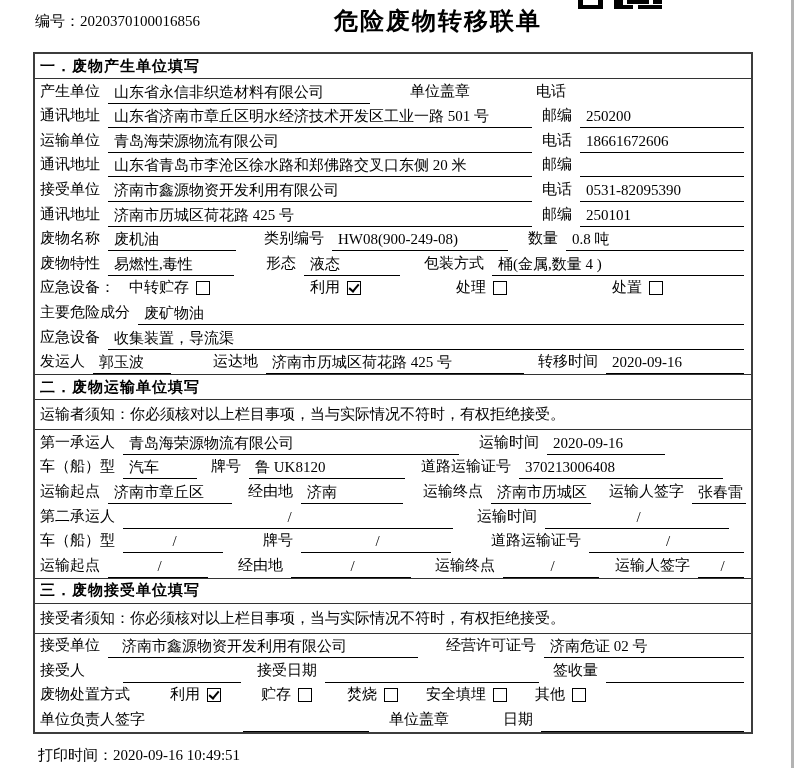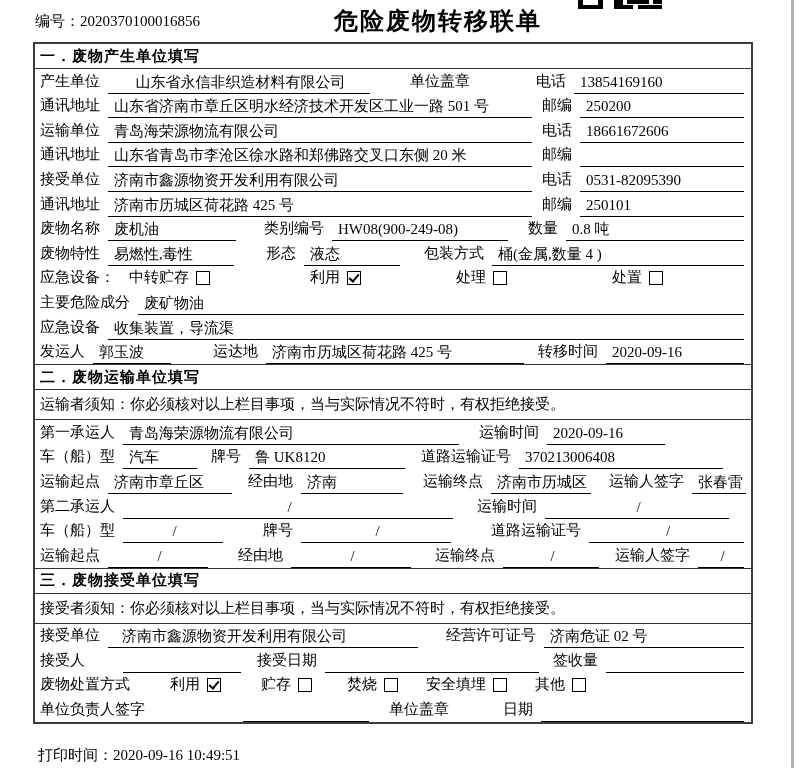--- a/index.html
+++ b/index.html
@@ -13,21 +13,21 @@
   .doc-title{
     position:absolute;left:0;right:0;top:5px;text-align:center;
     transform:translateX(40px);
     font-family:"Liberation Sans","DejaVu Sans",sans-serif;
     font-weight:bold;font-size:24px;letter-spacing:2px;white-space:nowrap;
   }
   .qr-frag{position:absolute;left:578px;top:0;}
   .edge-line{position:absolute;top:0;left:791px;width:3px;height:768px;background:#b3b3b3;}
   
   .form-table{
-    position:absolute;left:33px;top:42px;width:720px;
+    position:absolute;left:33px;top:52px;width:720px;
     border:2px solid #3c3c3c;box-sizing:border-box;background:#fff;
   }
   .section + .section{border-top:1.5px solid #333;}
   .sec-header{
     height:24px;display:flex;align-items:center;padding-left:5px;
     font-family:"Liberation Sans","DejaVu Sans",sans-serif;
     font-weight:bold;font-size:15px;letter-spacing:1px;
     border-bottom:1.5px solid #333;
   }
   .row{
@@ -70,24 +70,23 @@
   <rect x="45" y="5" width="10" height="4" fill="#000"></rect>
   <rect x="60" y="5" width="24" height="4" fill="#000"></rect>
   <rect x="75" y="0" width="9" height="4" fill="#000"></rect>
 </svg>
 
 <div class="form-table">
     <div class="section">
       <div class="sec-header">一．废物产生单位填写</div>
       <div class="row">
         <span class="lbl">产生单位</span>
-        <span class="val" style="width: 262px; text-align: center;">山东省永信非织造材料有限公司</span>
+        <span class="val" style="width: 262px;">山东省永信非织造材料有限公司</span>
         <span class="lbl" style="margin-left: 40px;">单位盖章</span>
         <span class="lbl" style="margin-left: 58px;">电话</span>
-        <span class="val fill">13854169160</span>
       </div>
       <div class="row">
         <span class="lbl">通讯地址</span>
         <span class="val" style="width: 424px;">山东省济南市章丘区明水经济技术开发区工业一路 501 号</span>
         <span class="lbl" style="margin-left: 10px;">邮编</span>
         <span class="val fill">250200</span>
       </div>
       <div class="row">
         <span class="lbl">运输单位</span>
         <span class="val" style="width: 424px;">青岛海荣源物流有限公司</span>

